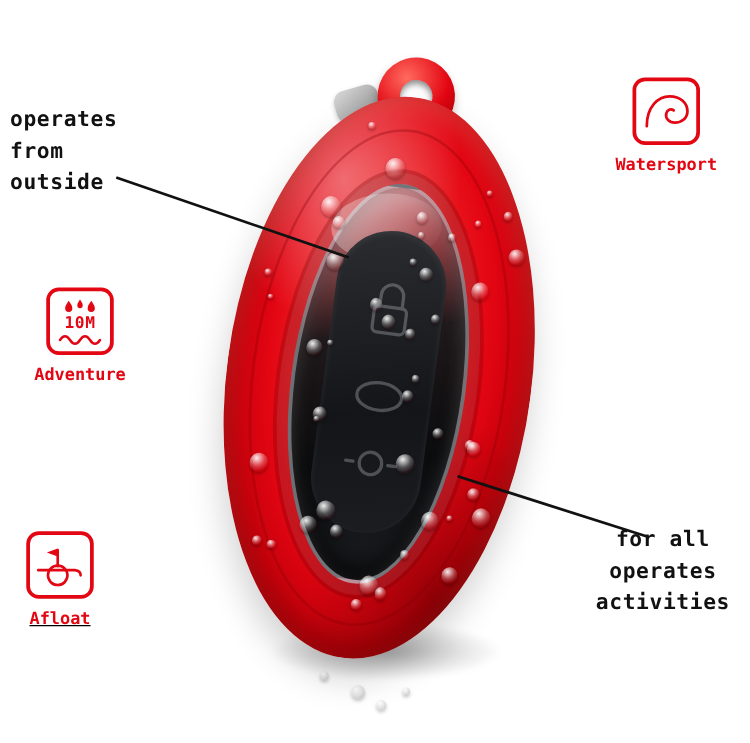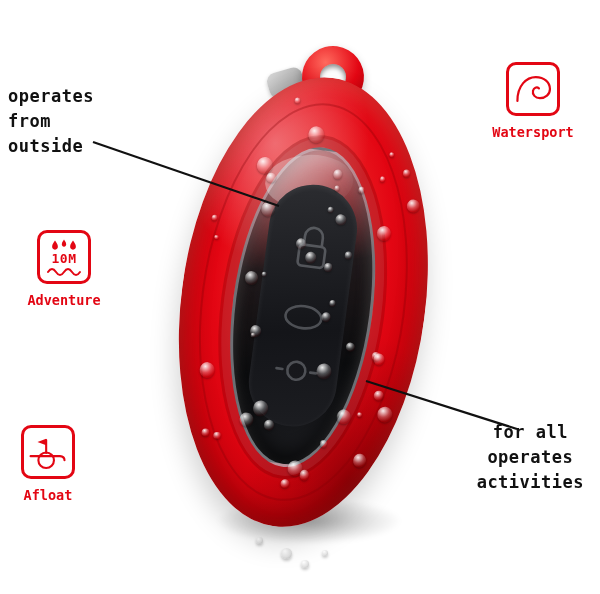--- a/index.html
+++ b/index.html
@@ -12,21 +12,21 @@
   .callout.left  { left:8px;  top:84px;  text-align:left; }
   .callout.right { right:16px; top:420px; text-align:center; }
 
   
   .lines { position:absolute; left:0; top:0; z-index:30; pointer-events:none; }
 
   
   .feature { position:absolute; width:92px; display:flex; flex-direction:column; align-items:center; }
   .f-waterproof { left:18px;  top:230px;align-items:center; }
   .f-uv         { left:2px;  top:342px; }
-  .f-afloat     { left:2px;  top:425px; }
+  .f-afloat     { left:2px;  top:425px;text-decoration:underline; }
   .f-watersport { right:21px; top:62px;  }
   .f-adventure  { right:3px; top:168px; }
   .f-work       { right:3px; top:264px; }
   .icon-box { width:54px; height:54px; border:3px solid var(--accent); border-radius:10px;
               display:flex; flex-direction:column; align-items:center; justify-content:center;
               background:#fff; gap:1px; }
   .feature-label { margin-top:8px; font-size:13.5px; font-weight:bold; color:var(--accent); white-space:nowrap; }
   .ten-m { font-size:13px; font-weight:bold; color:var(--accent); line-height:13px; letter-spacing:0.5px; }
   .icon-box svg { display:block; }
 

